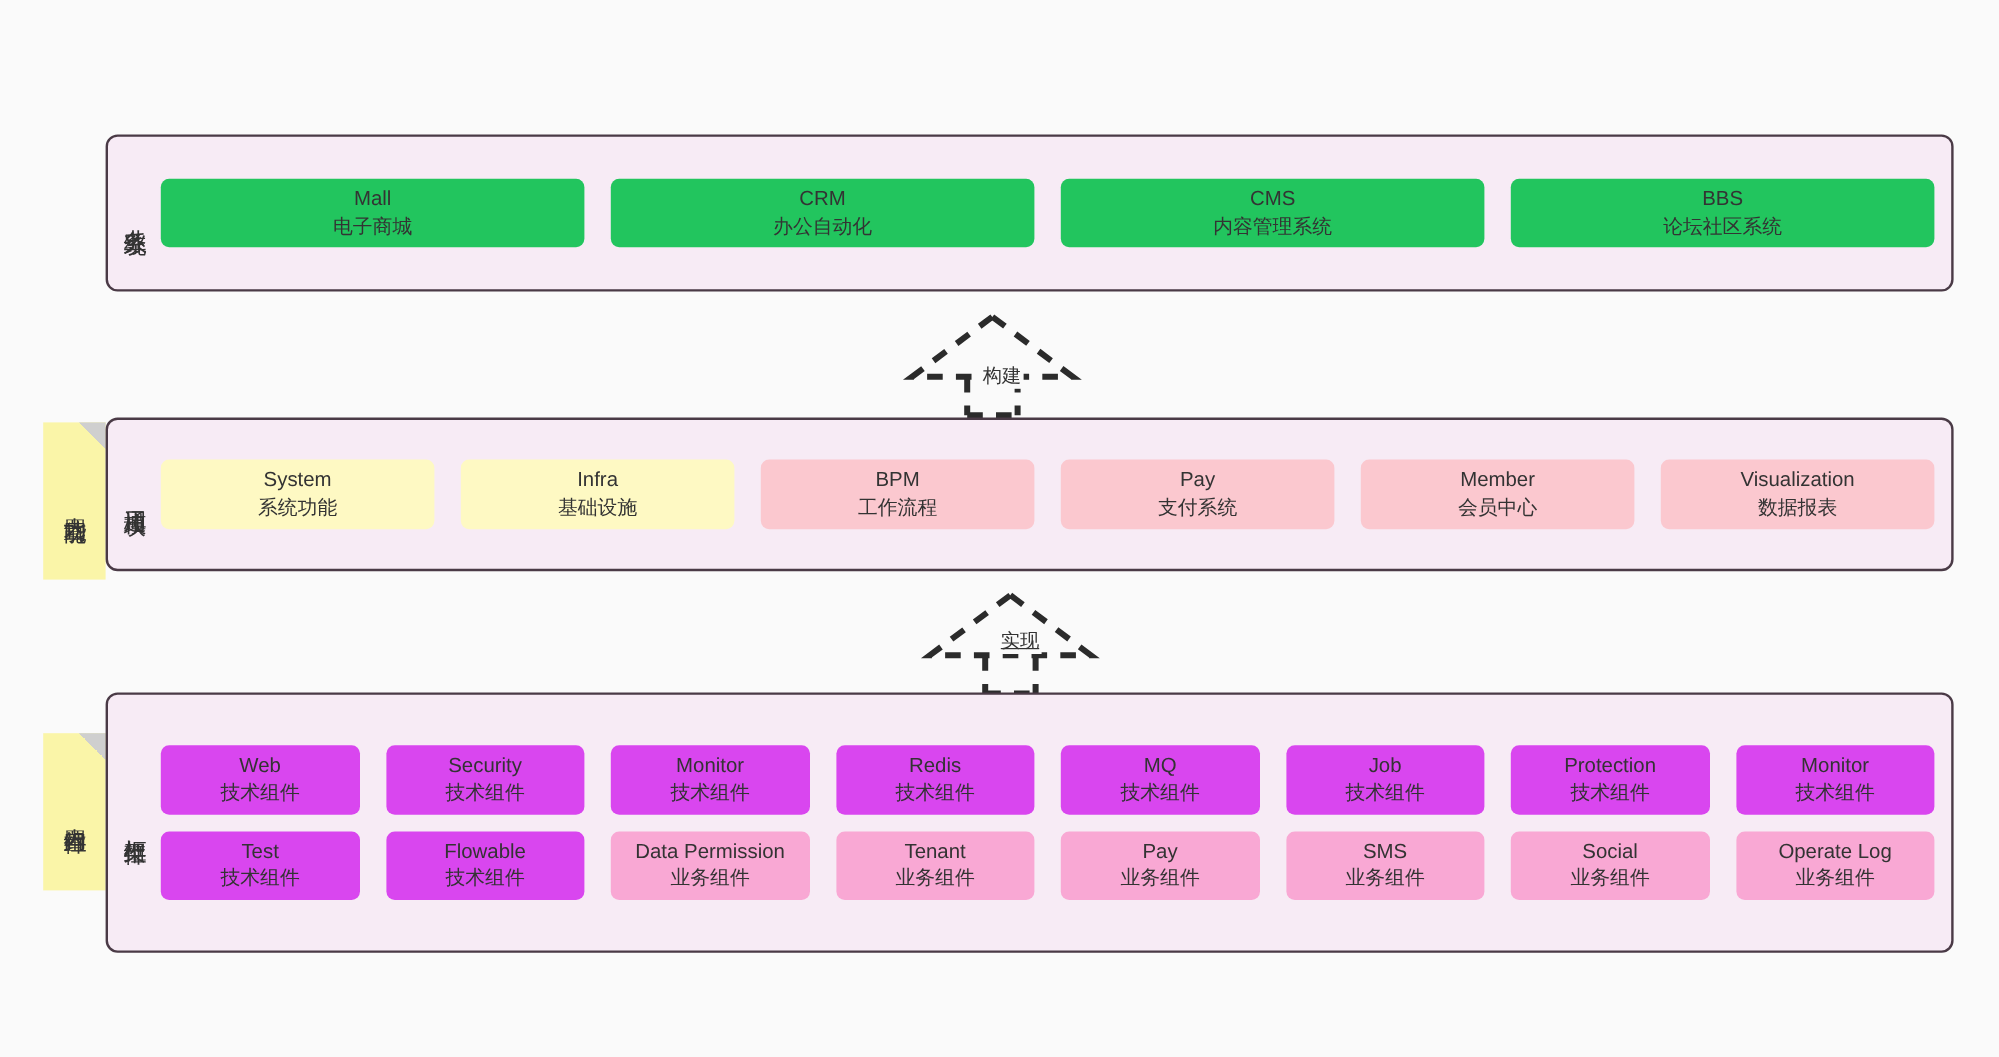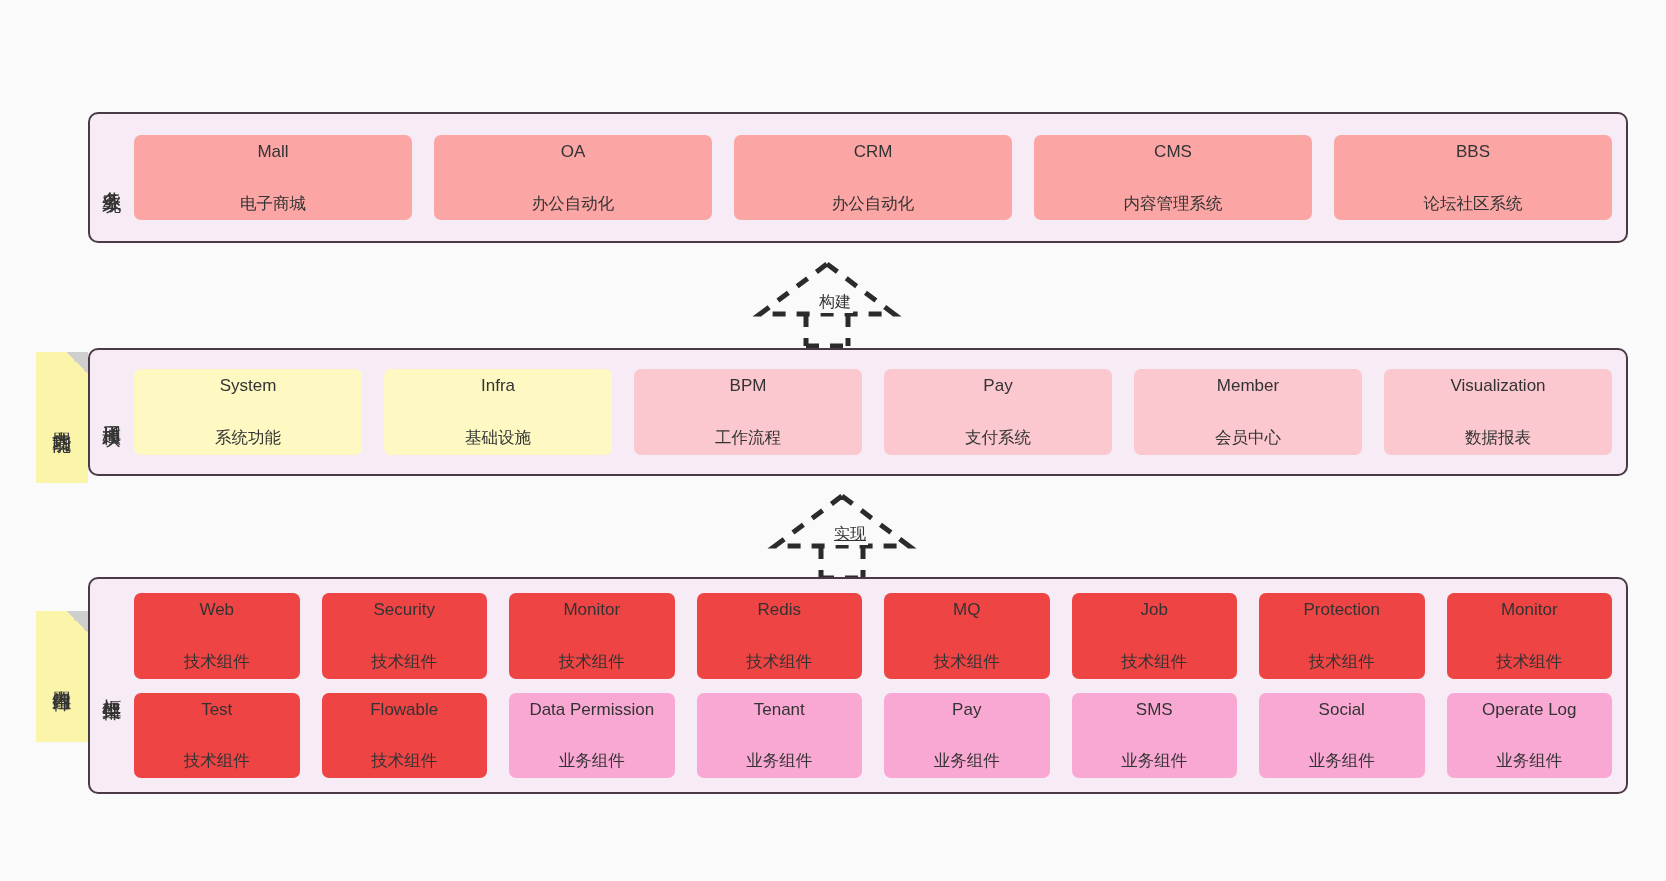--- a/index.html
+++ b/index.html
@@ -60,26 +60,26 @@
     justify-content:center;
     text-align:center;
     font-size:17px;
     line-height:1.35;
     color:#333;
     box-sizing:border-box;
     padding:6px 4px;
     user-select:none;
   }
   .card .en{font-size:17px;}
-  .card .cn{font-size:16.5px;margin-top:28px;}
-
-  .c-blue{background:#fca5a5;}
+  .card .cn{font-size:16.5px;}
+
+  .c-blue{background:#22c55e;}
   .c-red{background:#fef9c3;}
   .c-pink{background:#FBC8CF;justify-content:space-between;}
-  .c-green{background:#ef4444;text-align:center;}
+  .c-green{background:#d946ef;text-align:center;}
   .c-lightgreen{background:#f9a8d4;}
 
   
   .note{
     position:absolute;
     background:#FAF5A8;
     box-sizing:border-box;
     display:flex;
     align-items:center;
     justify-content:center;
@@ -115,40 +115,36 @@
 
   
   #layer-business{left:88px;top:112px;width:1540px;height:131px;}
   #layer-modules{left:88px;top:348px;width:1540px;height:128px;}
   #layer-framework{left:88px;top:577px;width:1540px;height:217px;}
 
   #note-builtin-function{left:36px;top:352px;width:52px;height:131px;}
   #note-builtin-component{left:36px;top:611px;width:52px;height:131px;}
 
   #arrow-build{left:757px;top:260px;width:140px;height:86px;}
-  #arrow-build .arrow-label{left:60px;top:32px;}
+  #arrow-build .arrow-label{left:60px;top:43px;}
   #arrow-impl{left:772px;top:492px;width:140px;height:86px;}
   #arrow-impl .arrow-label{left:60px;top:32px;text-decoration:underline;}
 </style>
 </head>
 <body>
 
 <div class="canvas">
 
   <div class="layer" id="layer-business">
     <div class="layer-title">业务系统</div>
     <div class="layer-body">
       <div class="row">
         <div class="card c-blue">
           <span class="en">Mall</span>
           <span class="cn">电子商城</span>
-        </div>
-        <div class="card c-blue">
-          <span class="en">OA</span>
-          <span class="cn">办公自动化</span>
         </div>
         <div class="card c-blue">
           <span class="en">CRM</span>
           <span class="cn">办公自动化</span>
         </div>
         <div class="card c-blue">
           <span class="en">CMS</span>
           <span class="cn">内容管理系统</span>
         </div>
         <div class="card c-blue">

